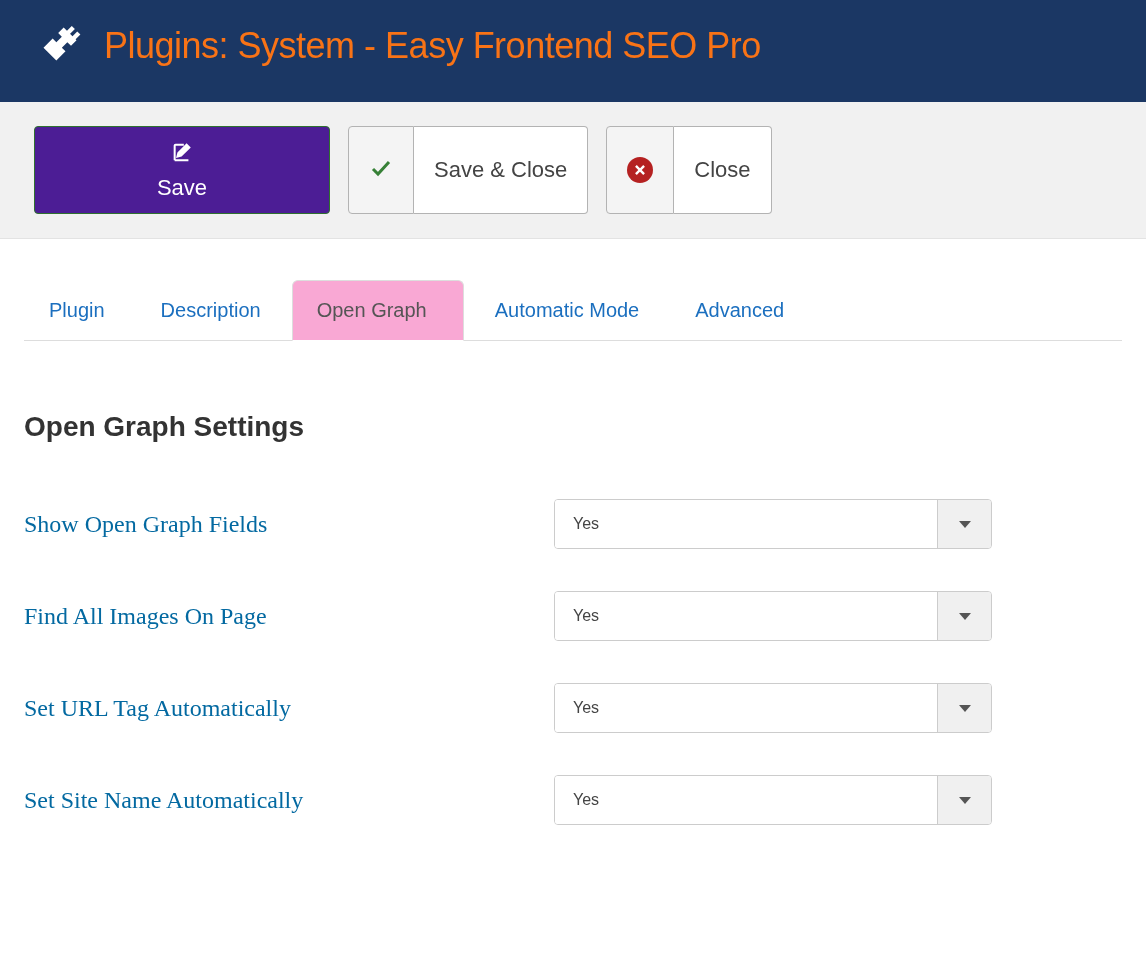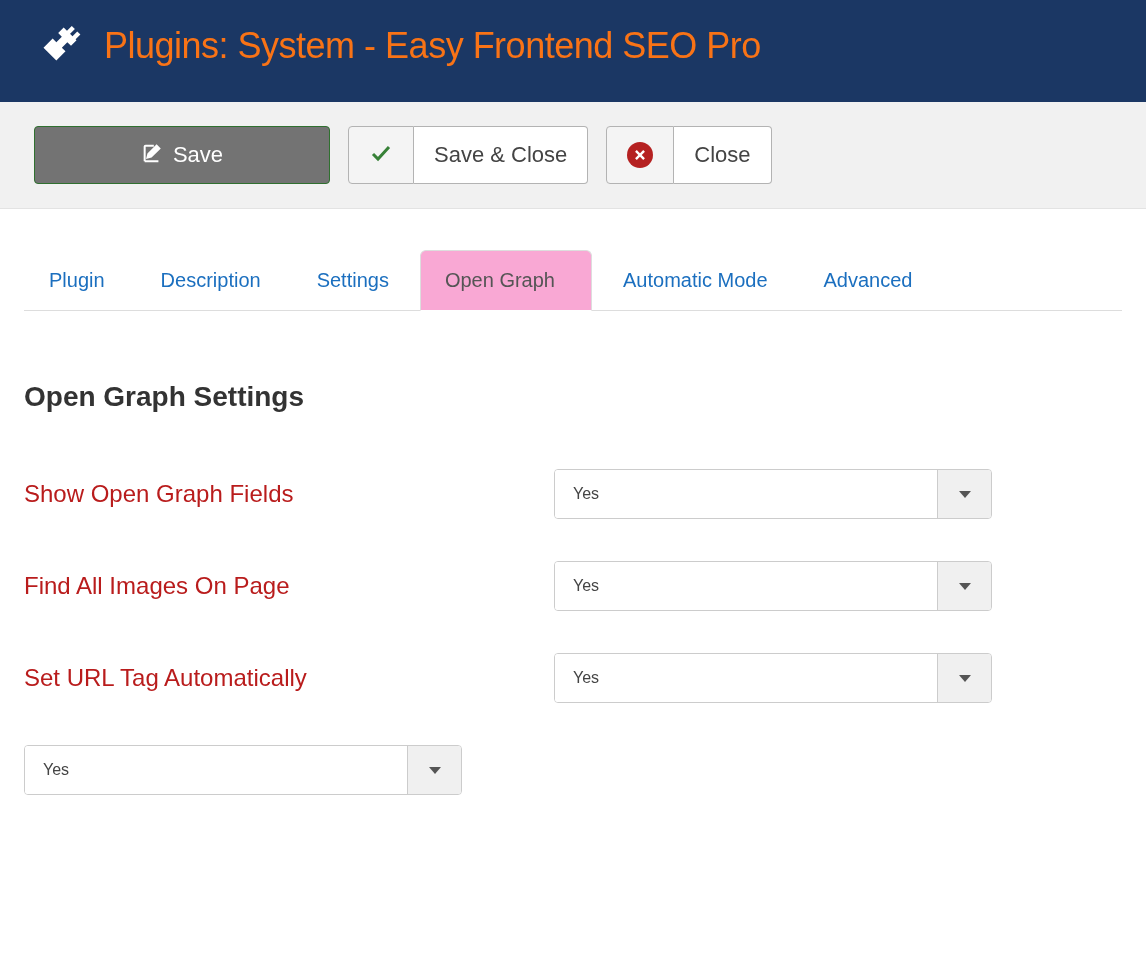--- a/index.html
+++ b/index.html
@@ -60,26 +60,27 @@
   .btn-group .btn:last-child {
     border-top-right-radius: 4px;
     border-bottom-right-radius: 4px;
     border-left: none;
   }
   .btn-icononly {
     padding: 14px 20px;
     background: #f4f4f4;
   }
   .btn-save {
-    background: #737373;
+    background: #4c1d95;
     border-color: #2f702f;
     color: #fff;
     font-weight: 400;
     justify-content: center;
     width: 296px;
+    flex-direction: column;
   }
   .icon-check { color: #378137; }
   .icon-close-circle {
     background: #b52121;
     color: #fff;
     width: 26px;
     height: 26px;
     border-radius: 50%;
     display: inline-flex;
     align-items: center;
@@ -122,21 +123,22 @@
     margin: 70px 0 56px 0;
   }
   .form-row {
     display: flex;
     align-items: center;
     margin-bottom: 42px;
   }
   .form-label {
     width: 530px;
     font-size: 24px;
-    color: #b91c1c;
+    color: #0369a1;
+    font-family: Liberation Serif, serif;
   }
   .select-wrap {
     display: flex;
     width: 438px;
     border: 1px solid #ccc;
     border-radius: 4px;
     overflow: hidden;
     height: 50px;
   }
   .select-value {
@@ -226,21 +228,20 @@
       <span>Close</span>
     </button>
   </div>
 </div>
 
 <div class="content">
 
   <div class="tabs">
     <div class="tab">Plugin</div>
     <div class="tab">Description</div>
-    <div class="tab">Settings</div>
     <div class="tab active">Open Graph</div>
     <div class="tab">Automatic Mode</div>
     <div class="tab">Advanced</div>
   </div>
 
   <h2 class="section-title">Open Graph Settings</h2>
 
   <div class="form-row">
     <label class="form-label">Show Open Graph Fields</label>
     <div class="select-wrap">
@@ -265,20 +266,21 @@
     <label class="form-label">Set URL Tag Automatically</label>
     <div class="select-wrap">
       <div class="select-value">Yes</div>
       <div class="select-caret">
           <span class="caret-down"></span>
         </div>
     </div>
   </div>
 
   <div class="form-row">
+    <label class="form-label">Set Site Name Automatically</label>
     <div class="select-wrap">
       <div class="select-value">Yes</div>
       <div class="select-caret">
           <span class="caret-down"></span>
         </div>
     </div>
   </div>
 
 
 </div>

